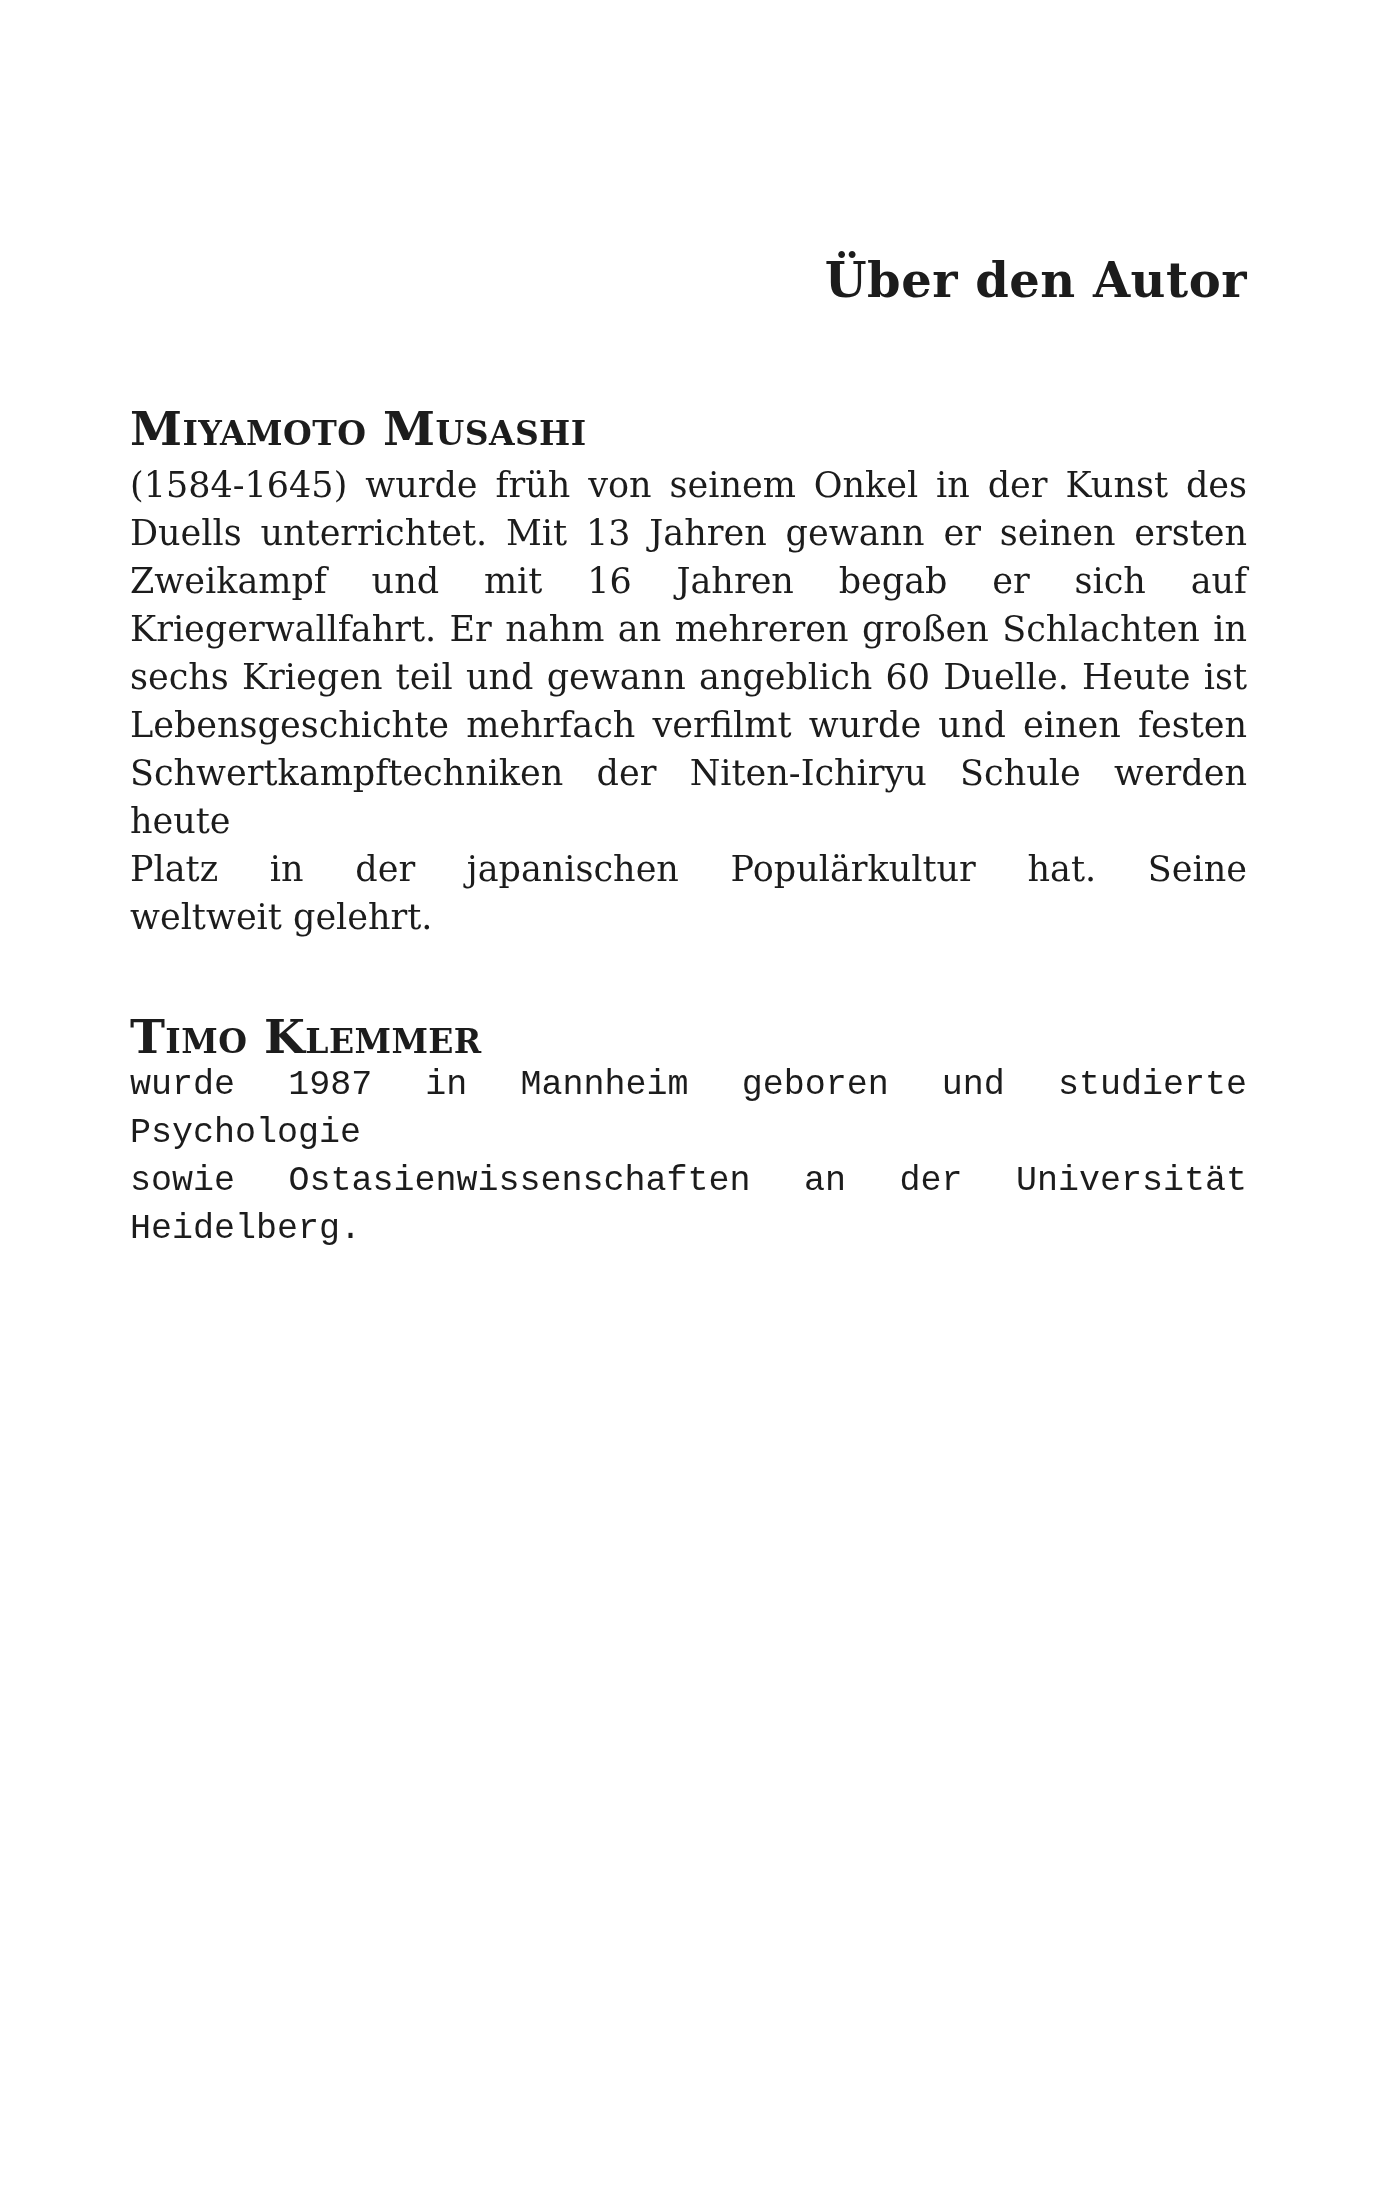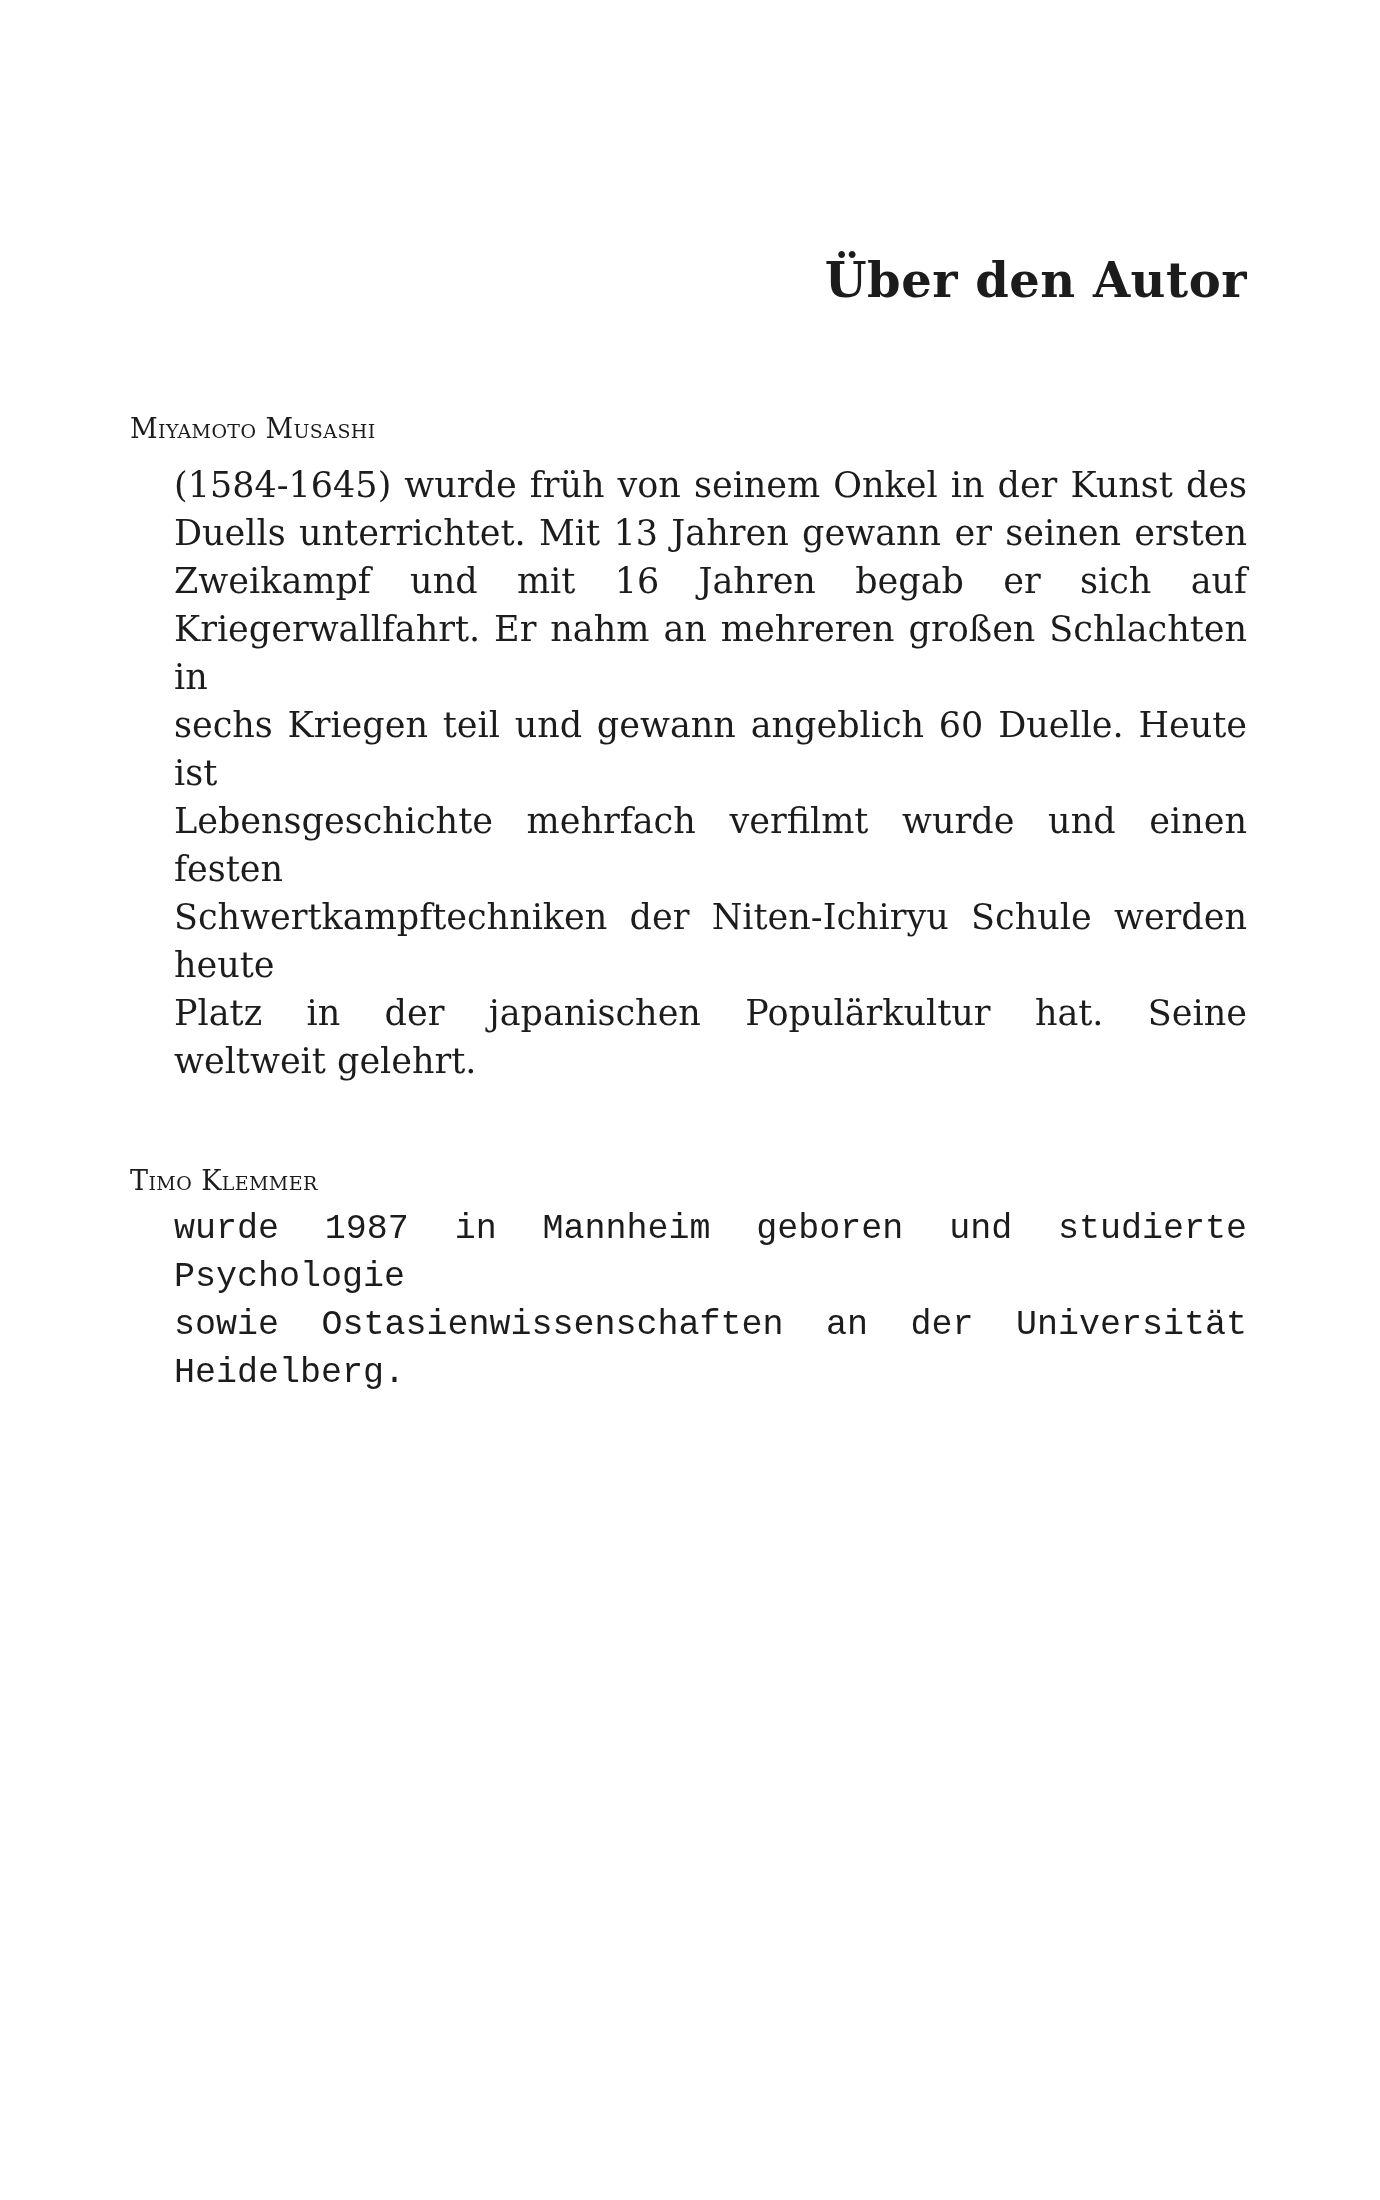--- a/index.html
+++ b/index.html
@@ -23,40 +23,39 @@
   .title {
     margin: 250px 0 0 0;
     font-size: 48px;
     line-height: 60px;
     font-weight: bold;
     text-align: right;
     letter-spacing: 0.5px;
   }
   .author-heading {
     font-variant: small-caps;
-    font-size: 27px;
+    font-size: 47px;
     line-height: 48px;
-    font-weight: normal;
+    font-weight: bold;
     letter-spacing: 0.4px;
     margin: 0;
   }
   .section-musashi .author-heading { margin-top: 95px; }
   .section-klemmer .author-heading { margin-top: 72px; }
   .bio {
     margin: 0;
     font-size: 35px;
     line-height: 48px;
   }
   .section-musashi .bio { margin-top: 8px; }
   .section-klemmer .bio { margin-top: 0; font-family: Liberation Mono, monospace; }
   .bio .line {
     text-align: justify;
     text-align-last: justify;
     white-space: normal;
-    margin-left: 44px;
   }
   .bio .line.last {
     text-align-last: left;
   }
 </style>
 </head>
 <body>
 
 <div class="page">
 

